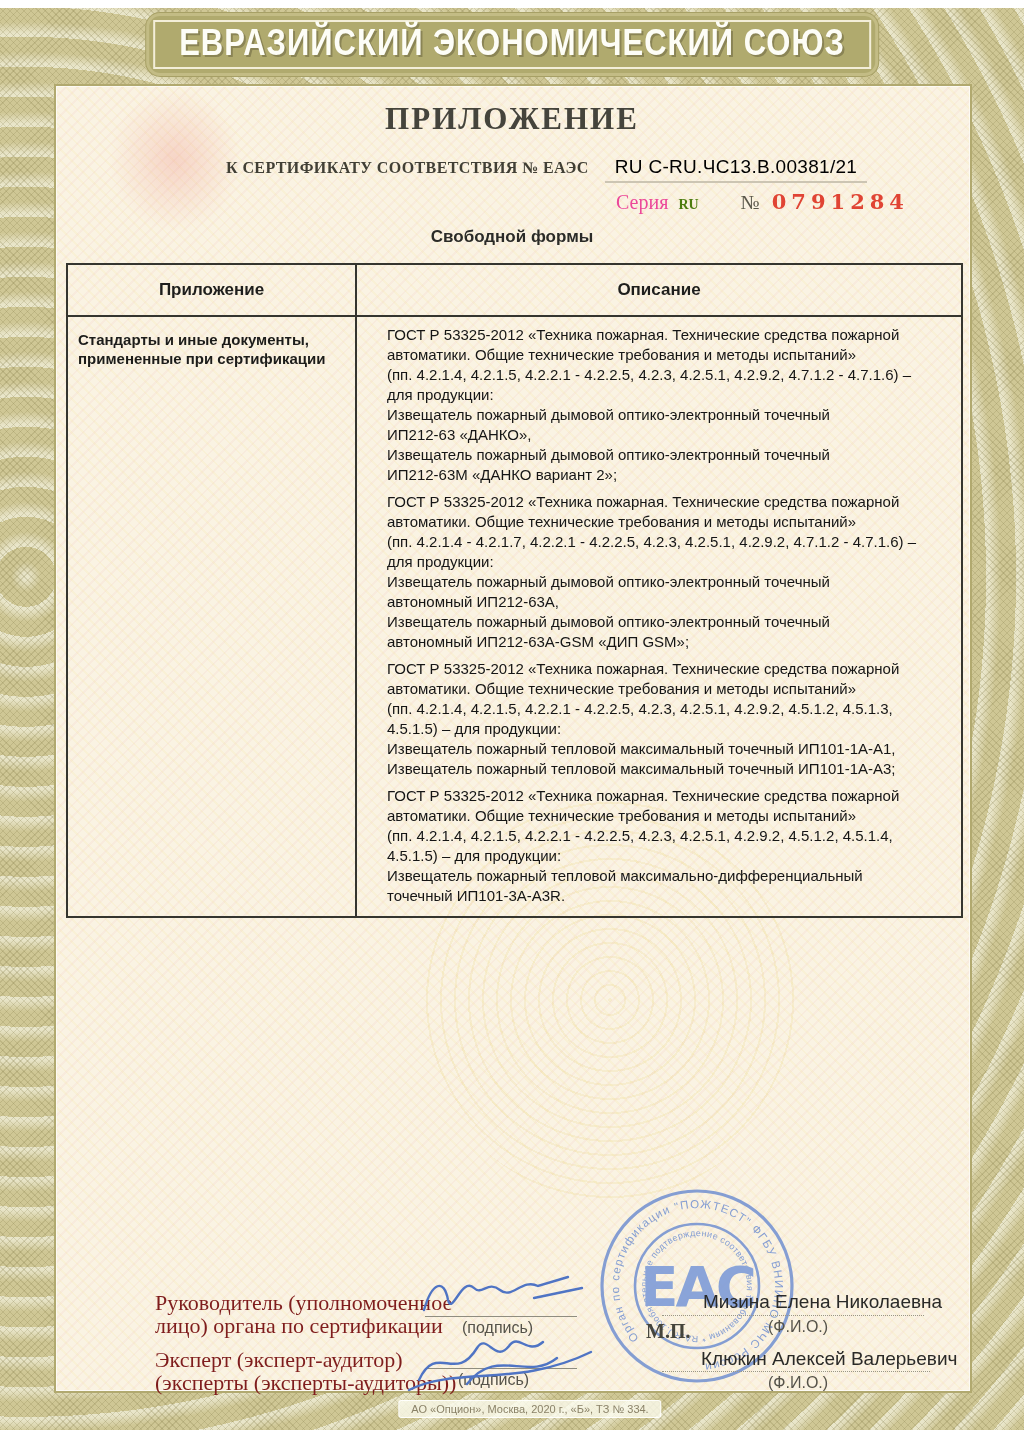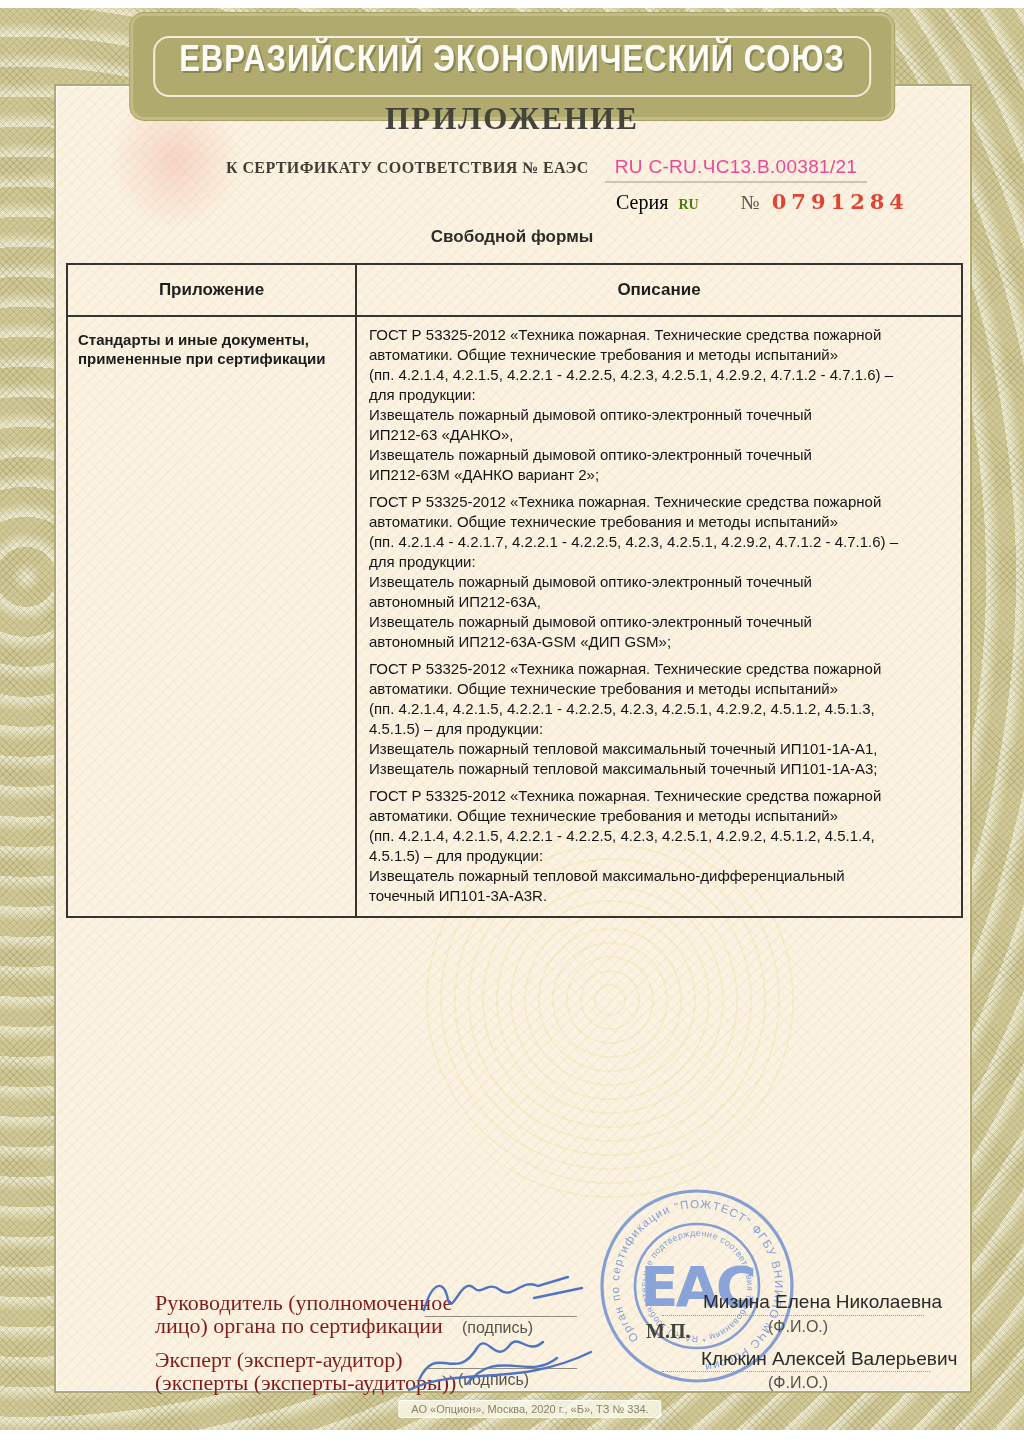--- a/index.html
+++ b/index.html
@@ -23,50 +23,50 @@
       repeating-linear-gradient(-45deg, rgba(236,172,172,.11) 0 2px, transparent 2px 8px),
       #faf3e3;}
   .rings{position:absolute;left:420px;top:800px;width:380px;height:400px;border-radius:50%;
     background:repeating-radial-gradient(circle at 50% 50%, rgba(226,198,88,.15) 0 2px, transparent 2px 14px);}
   .blotch{position:absolute;left:110px;top:90px;width:130px;height:140px;
     background:radial-gradient(ellipse at 50% 50%, rgba(238,148,138,.32), rgba(238,148,138,0) 72%);}
 
   
   .banner{position:absolute;top:16px;left:50%;transform:translateX(-50%);
     background:#b0aa6e;border-radius:11px;box-shadow:0 0 0 3px #c3bc85, 0 0 0 4px #a7a065;}
-  .banner-inner{border:2px solid #f3eed9;border-radius:16px;margin:20px;padding:3px 24px 18px;}
+  .banner-inner{border:2px solid #f3eed9;border-radius:0;margin:4px;padding:3px 24px 6px;}
   .banner-text{display:inline-block;font-weight:bold;font-size:31px;letter-spacing:1px;
     color:#fdfdf6;text-shadow:2px 2px 0 #8a8455;transform:scaleY(1.18);white-space:nowrap;}
 
   
   .title{position:absolute;top:101px;left:0;width:100%;text-align:center;
     font-family:"Liberation Serif",serif;font-weight:bold;font-size:31px;letter-spacing:2px;color:#45443c;}
   .subtitle-row{position:absolute;top:156px;left:226px;display:flex;align-items:baseline;gap:16px;}
   .subtitle-label{font-family:"Liberation Serif",serif;font-weight:bold;font-size:16px;color:#413f35;letter-spacing:.4px;}
-  .cert-number{font-size:19px;color:#ec4899;border-bottom:2px solid #ccc5b3;padding:0 10px 3px;letter-spacing:.3px;}
+  .cert-number{font-size:19px;color:#000000;border-bottom:2px solid #ccc5b3;padding:0 10px 3px;letter-spacing:.3px;}
   .series-row{position:absolute;top:189px;left:616px;display:flex;align-items:baseline;}
-  .series-label{font-family:"Liberation Serif",serif;font-size:20px;color:#000000;margin-right:10px;}
+  .series-label{font-family:"Liberation Serif",serif;font-size:20px;color:#ec4899;margin-right:10px;}
   .series-value{font-family:"Liberation Serif",serif;font-weight:bold;font-size:14px;color:#4d7c0f;}
   .numero{font-family:"Liberation Serif",serif;font-size:20px;color:#5a574b;margin:0 12px 0 42px;}
   .serial{font-family:"DejaVu Serif",serif;font-weight:bold;font-size:21px;color:#e04434;letter-spacing:5px;}
   .form-type{position:absolute;top:227px;left:0;width:100%;text-align:center;
     font-weight:bold;font-size:17px;color:#2b2b28;}
 
   
   .table{position:absolute;left:66px;top:263px;width:897px;border:2px solid #35352f;box-sizing:border-box;}
   .thead{display:flex;border-bottom:2px solid #35352f;}
   .th{padding:15px 8px;font-weight:bold;font-size:17px;text-align:center;color:#1e1e1c;box-sizing:border-box;}
   .th-left{width:289px;border-right:2px solid #35352f;}
   .th-right{flex:1;}
   .tbody{display:flex;}
   .td{box-sizing:border-box;}
   .td-left{width:289px;border-right:2px solid #35352f;padding:13px 10px;
     font-weight:bold;font-size:15px;line-height:19px;color:#1c1c1a;}
   .td-right{flex:1;padding:8px 4px 10px 12px;font-size:15px;line-height:20px;color:#151515;}
-  .para{margin:0 0 7px;}
+  .para{margin:0 18px 7px;}
   .para:last-child{margin-bottom:0;}
   .preline{white-space:pre-line;}
 
   
   .sig-label{position:absolute;font-family:"Liberation Serif",serif;font-size:22px;line-height:23px;color:#7f1d1d;}
   .sig-line{position:absolute;border-bottom:1.5px solid #8f8d80;height:0;}
   .cap{position:absolute;font-size:16px;color:#55534a;}
   .name{position:absolute;font-size:19px;color:#2a2a28;margin-left:25px;}
   .name-line{position:absolute;border-bottom:1px dotted #9a9786;height:0;}
   .mp{position:absolute;font-family:"Liberation Serif",serif;font-weight:bold;font-size:20px;color:#45443b;}

